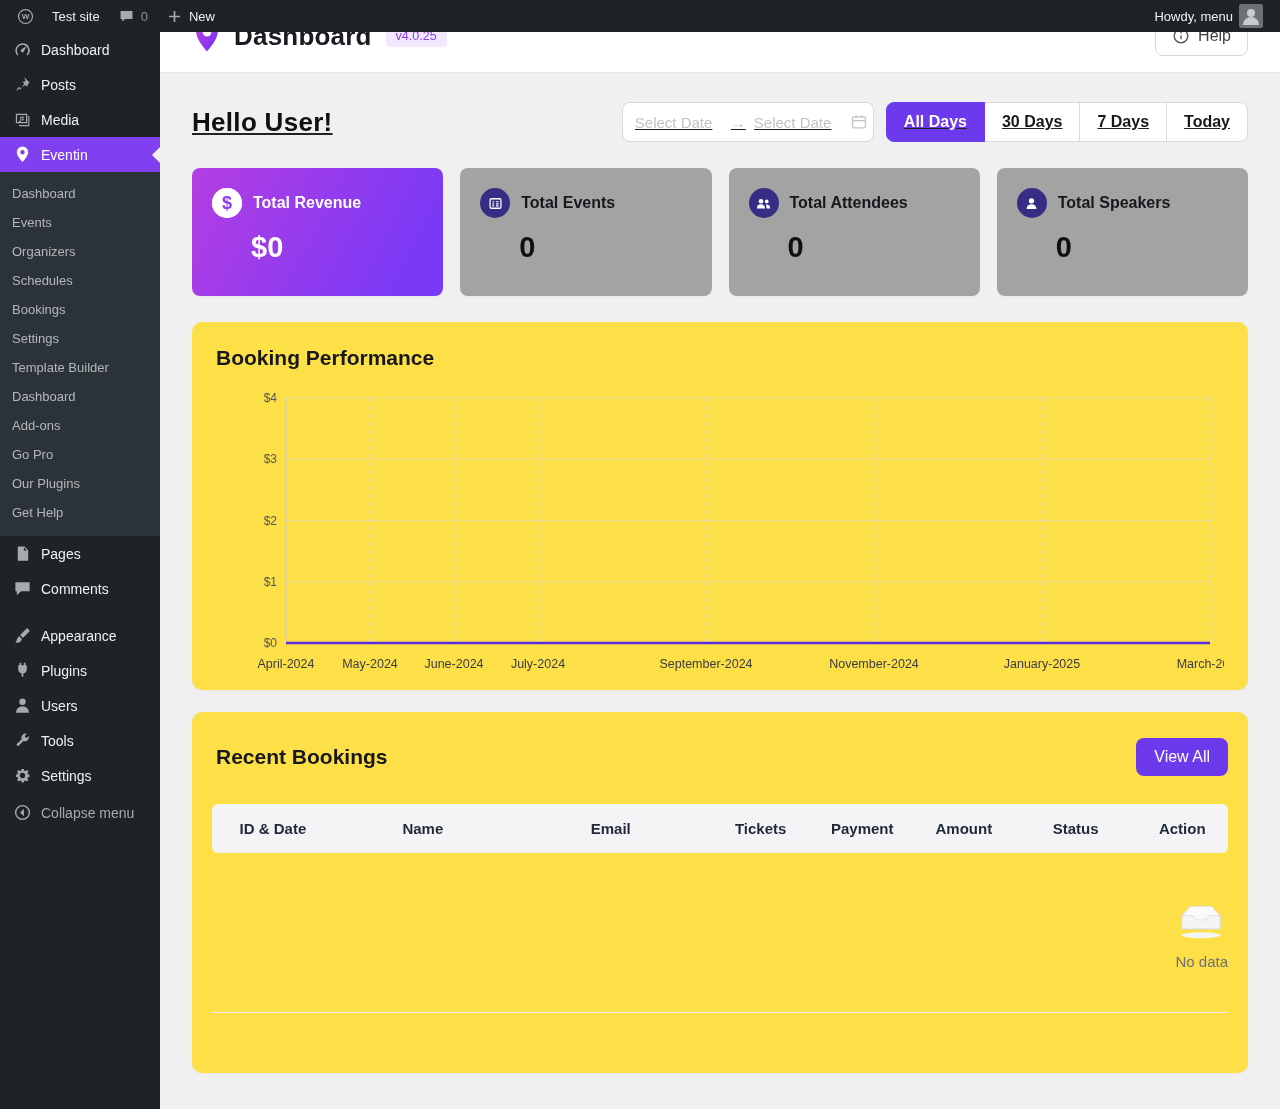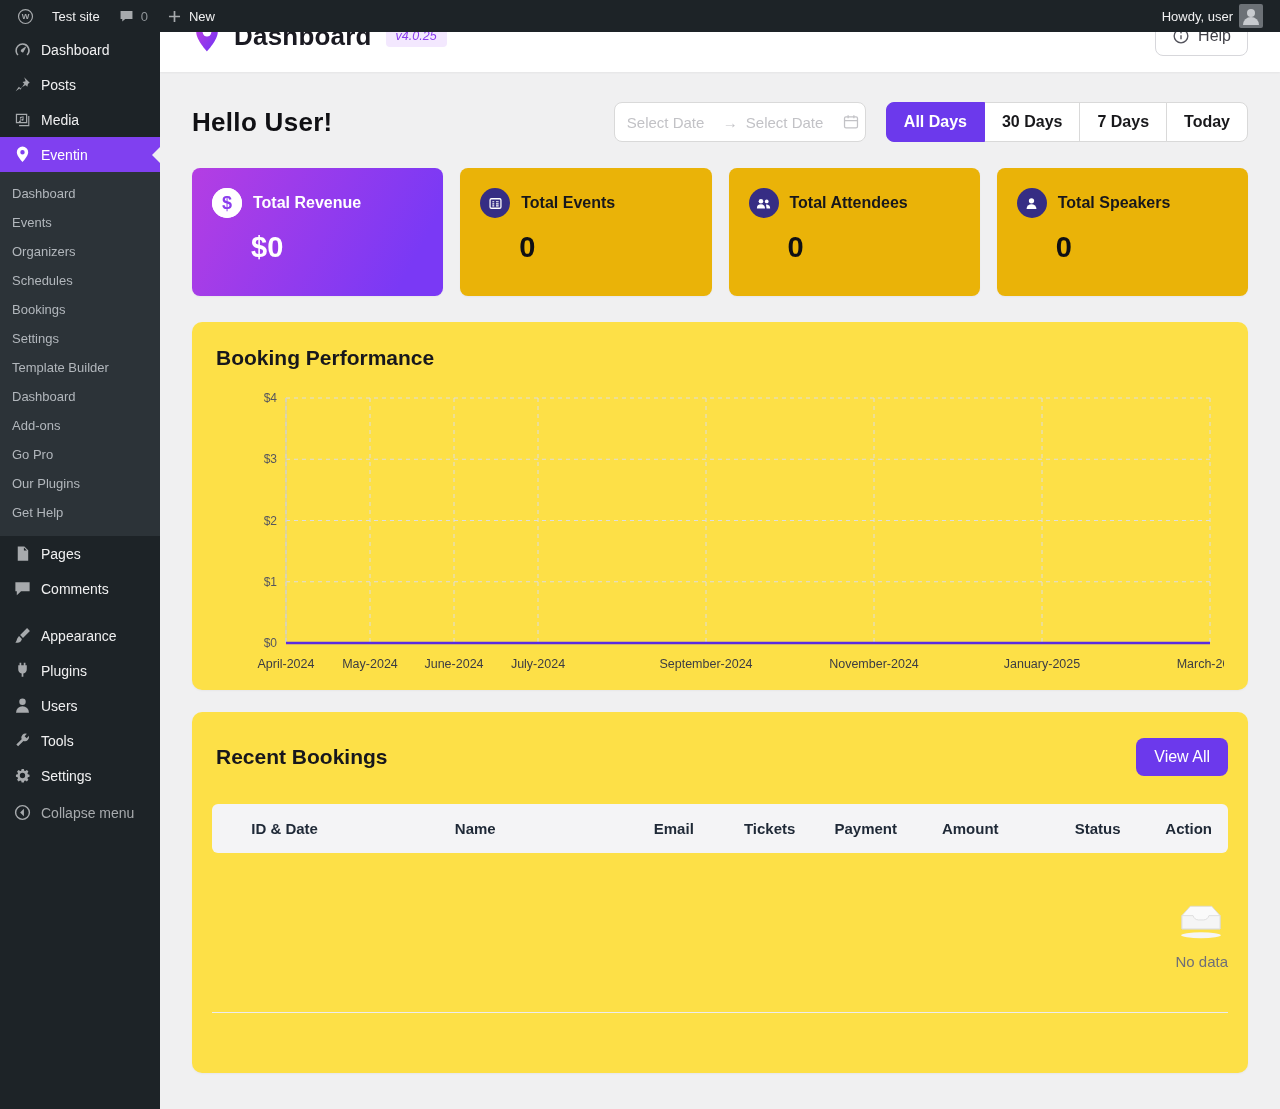--- a/index.html
+++ b/index.html
@@ -51,37 +51,37 @@
   
   .main { margin-left:160px; }
   .page-header {
     height:72px; background:#fff; display:flex; align-items:center;
     padding:0 32px; box-shadow:0 1px 2px rgba(0,0,0,.05);
   }
   .ev-logo { display:flex; margin-right:12px; }
   .page-title { margin:0; font-size:26px; font-weight:700; color:#1a1a22; letter-spacing:.2px; }
   .version-badge {
     margin-left:14px; background:#f3e8fe; color:#8b3dee; font-size:12.5px;
-    padding:4px 10px; border-radius:4px; font-weight:500;font-style:italic;
+    padding:4px 10px; border-radius:4px; font-weight:500;
   }
   .help-btn {
     margin-left:auto; display:flex; align-items:center; gap:8px;
     background:#fff; border:1px solid #d7d7db; border-radius:8px;
     height:40px; padding:0 16px; font-size:16px; color:#3f3f46;
     font-family:inherit; cursor:pointer;
   }
   .help-btn .help-ic { display:flex; color:#52525b; }
   .help-btn .help-ic svg { width:18px; height:18px; }
 
   .content { padding:30px 32px 40px; }
 
   
-  .topbar { display:flex; align-items:center; justify-content:space-between; margin-bottom:26px; }
+  .topbar { display:flex; align-items:center; justify-content:space-between; margin-bottom:26px;text-decoration:underline; }
   .greeting { margin:0; font-size:26px; font-weight:700; color:#101014; letter-spacing:.3px; }
-  .controls { display:flex; gap:8px;border-radius:10px; }
+  .controls { display:flex; gap:0;border-radius:10px; }
   .datepicker {
     width:252px; height:40px; background:#fff; border:1px solid #d9d9d9; border-radius:8px;
     display:flex; align-items:center; padding:0 12px; gap:8px;
   }
   .dp-in {
     width:88px; border:none; outline:none; font-size:15px; color:#3f3f46;
     font-family:inherit; background:transparent; padding:0;
   }
   .dp-in::placeholder { color:#c2c2c6; }
   .dp-arrow { color:#c2c2c6; font-size:15px; }
@@ -93,21 +93,21 @@
     font-size:16px; font-weight:700; color:#18181b; font-family:inherit;
     margin-left:-1px; cursor:pointer;
   }
   .seg-btn:first-child { border-radius:8px 0 0 8px; margin-left:12px; }
   .seg-btn:last-child { border-radius:0 8px 8px 0; }
   .seg-btn.active { background:#6c39ec; border-color:#6c39ec; color:#fff; position:relative; }
 
   
   .stats { display:grid; grid-template-columns:repeat(4,1fr); gap:17px; margin-bottom:26px; }
   .stat-card {
-    background:#eab308; border-radius:8px; padding:20px; height:128px;
+    background:#a3a3a3; border-radius:8px; padding:20px; height:128px;
     box-shadow:0 1px 2px rgba(16,24,40,.04);
   }
   .stat-card.highlight { background:linear-gradient(118deg,#b43ee3 0%,#7a39f5 85%); }
   .stat-head { display:flex; align-items:center; gap:11px; }
   .stat-icon {
     width:30px; height:30px; border-radius:50%; background:#362d84;
     display:flex; align-items:center; justify-content:center; flex:0 0 auto;
   }
   .stat-icon svg { width:30px; height:30px; }
   .stat-icon .glyph-svg { width:17px; height:17px; }
@@ -131,21 +131,21 @@
   
   .bookings-card { padding:0 0 60px; margin-bottom:40px; }
   .bk-head { display:flex; align-items:center; justify-content:space-between; padding:26px 20px 28px 24px; }
   .view-all {
     background:#6c39ec; color:#fff; border:none; border-radius:8px;
     height:38px; padding:0 18px; font-size:16px; font-weight:500;
     font-family:inherit; cursor:pointer;
   }
   .bk-table { width:calc(100% - 40px); margin:0 20px; border-collapse:collapse; }
   .bk-table th {
-    background:#f4f4f6; text-align:right; font-size:15px; font-weight:700;
+    background:#f4f4f6; text-align:center; font-size:15px; font-weight:700;
     color:#1f2937; padding:16px 16px; white-space:nowrap;
   }
   .bk-table th:first-child { border-radius:6px 0 0 6px; }
   .bk-table th:last-child  { border-radius:0 6px 6px 0; }
   .bk-table th:nth-child(1){ width:12%; }
   .bk-table th:nth-child(2){ width:17.5%; }
   .bk-table th:nth-child(3){ width:19.5%; }
   .bk-table th:nth-child(4){ width:10%; }
   .bk-table th:nth-child(5){ width:10%; }
   .bk-table th:nth-child(6){ width:10%; }
@@ -187,21 +187,21 @@
       <span class="ab-icon">
           <svg viewBox="0 0 20 20" fill="currentColor">
             <path d="M9 3.5h2V9h5.5v2H11v5.5H9V11H3.5V9H9z"></path>
           </svg>
         </span>
       <span>New</span>
     </a>
   </div>
   <div class="ab-right">
     <a class="ab-item">
-      <span>Howdy, user</span>
+      <span>Howdy, menu</span>
       <span class="avatar">
           <svg viewBox="0 0 24 24">
             <rect width="24" height="24" rx="2" fill="#6c7176"></rect>
             <circle cx="12" cy="9" r="4" fill="#c8cbcf"></circle>
             <path d="M4 21a8 8 0 0 1 16 0z" fill="#c8cbcf"></path>
           </svg>
         </span>
     </a>
   </div>
 </header>

